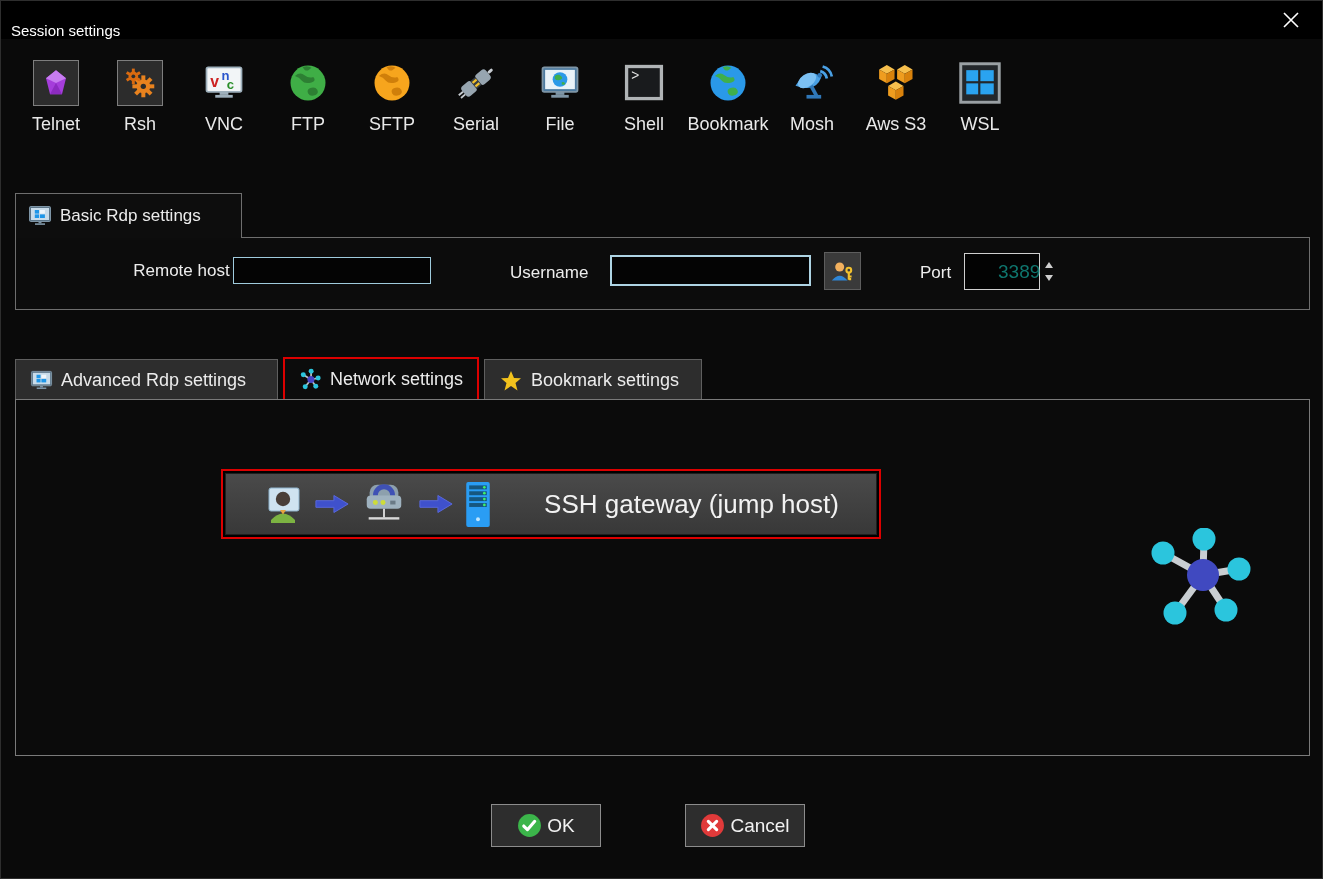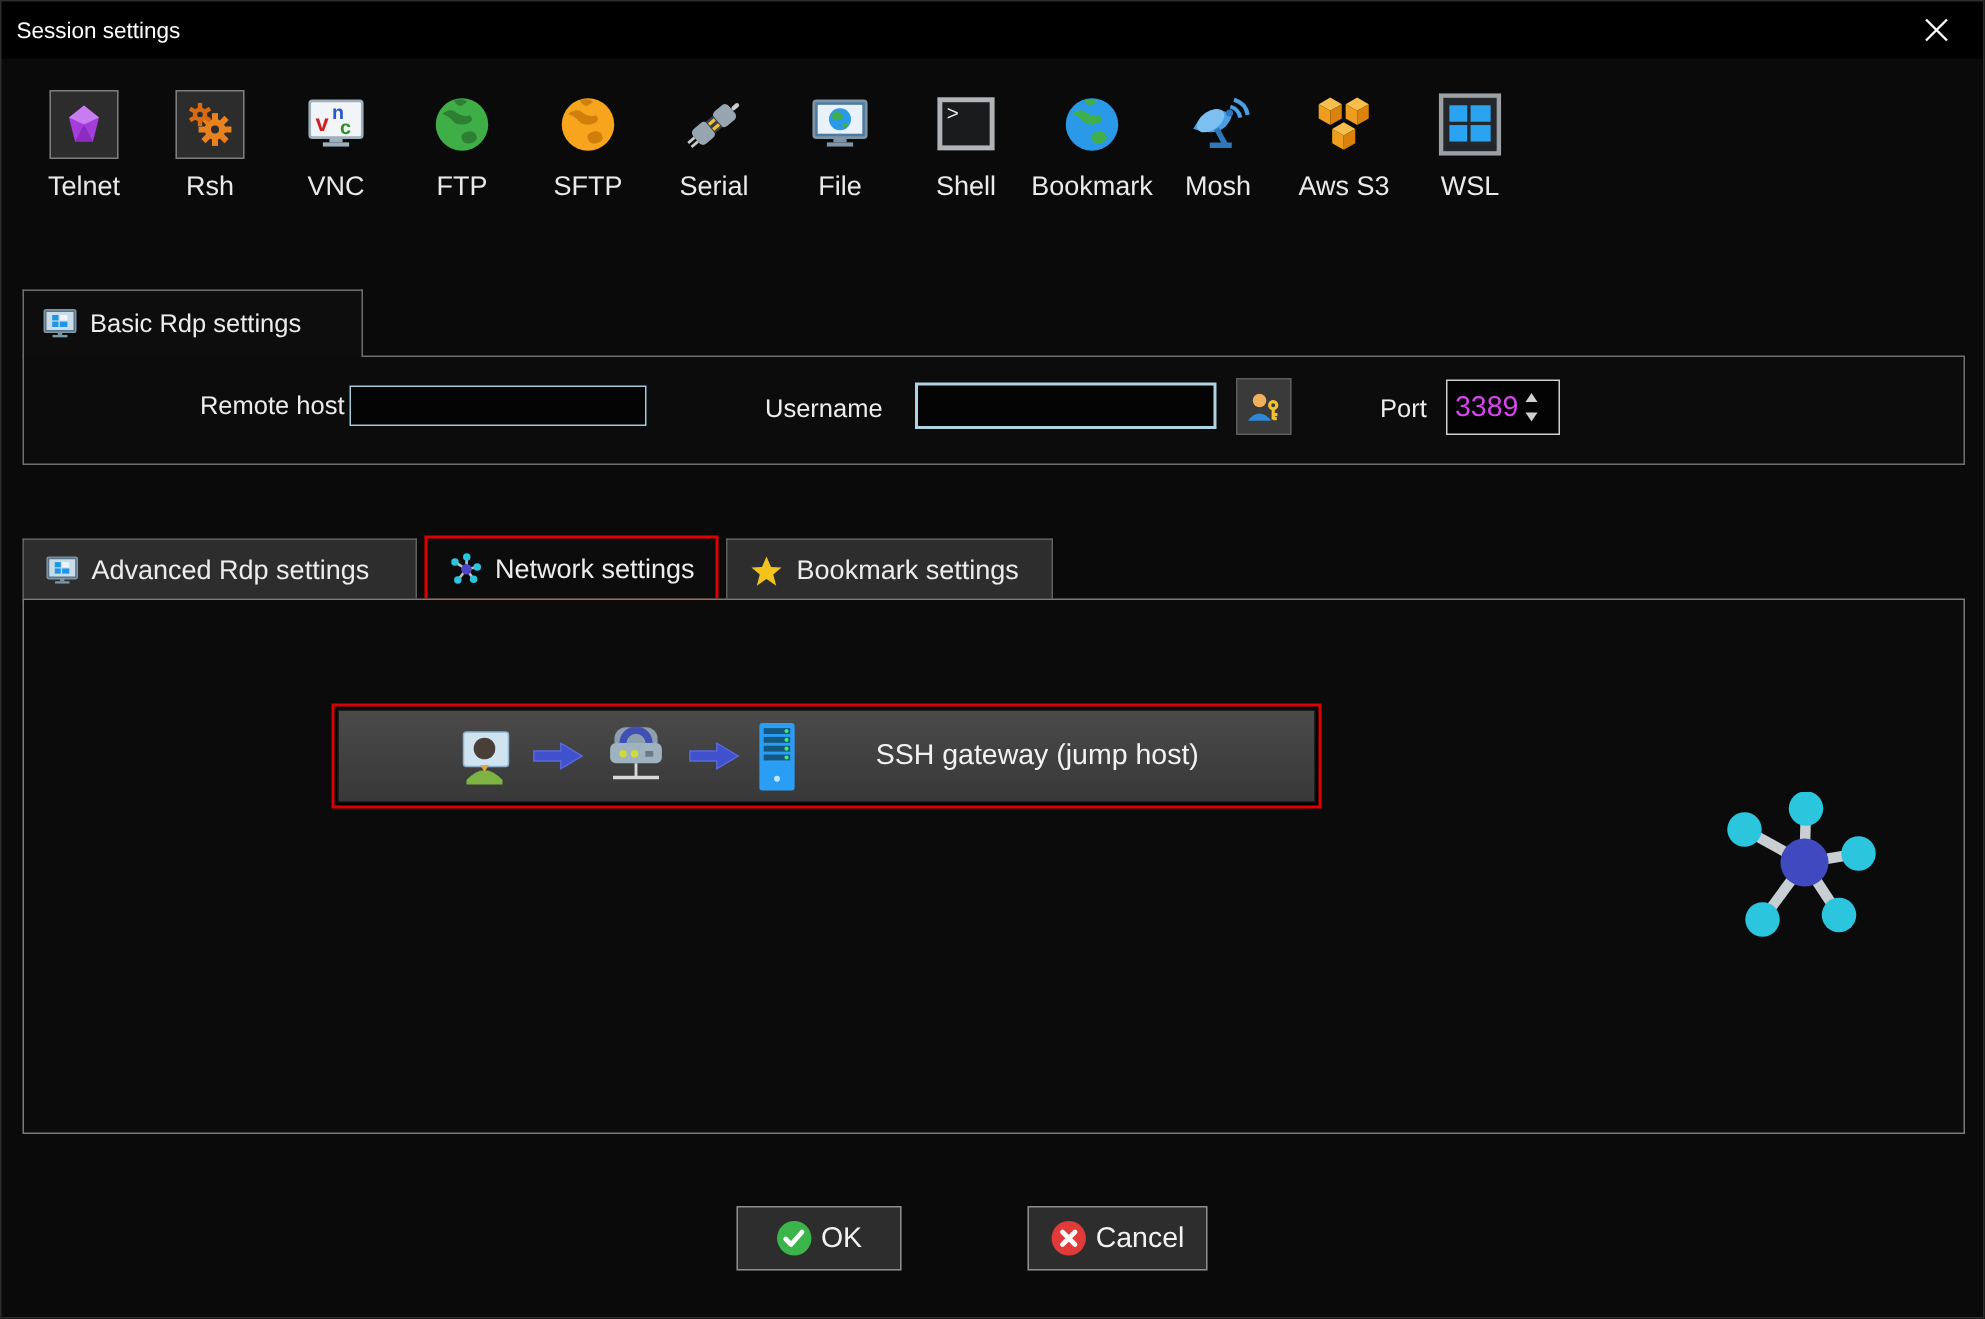--- a/index.html
+++ b/index.html
@@ -4,21 +4,21 @@
 <style>
   * { margin:0; padding:0; box-sizing:border-box; }
   html,body { width:1323px; height:879px; }
   body {
     font-family:"Liberation Sans","DejaVu Sans",sans-serif;
     background:#0a0a0a; color:#ececec; position:relative; overflow:hidden;
     border:1px solid #2e2e2e;
   }
   
   .titlebar { position:absolute; left:0; top:0; width:100%; height:38px; background:#000;
-    display:flex; align-items:center; padding-left:10px; }
+    display:flex; align-items:flex-end; padding-left:10px; }
   .titlebar .title { font-size:15px; color:#fff; }
   .close-btn { position:absolute; right:14px; top:4px; width:34px; height:30px;
     display:flex; align-items:center; justify-content:center; cursor:pointer; }
   
   .proto-row { position:absolute; left:13px; top:46px; display:flex; }
   .proto-item { width:84px; height:97px; display:flex; flex-direction:column; align-items:center;
     padding-top:8px; cursor:pointer; }
   .proto-item.selected { background:#3a424c; border:1px solid #5a6574; }
   .proto-icon-area { height:56px; display:flex; align-items:center; justify-content:center; }
   .icon-box { width:46px; height:46px; border:1px solid #7e7e7e; background:#2c2c2c;
@@ -30,42 +30,42 @@
     display:flex; align-items:center; gap:8px; padding-left:12px; font-size:17px; cursor:pointer; }
   .basic-panel { position:absolute; left:14px; top:236px; width:1295px; height:73px;
     background:#0c0c0c; border:1px solid #6e6e6e; }
   .field-label { position:absolute; font-size:17px; color:#ededed; line-height:26px; }
   .text-input { position:absolute; background:#040404; border:1px solid #9fcbdd; color:#eee;
     font-size:16px; padding:0 5px; font-family:"Liberation Sans",sans-serif; }
   .userkey-btn { position:absolute; left:808px; top:14px; width:37px; height:38px;
     background:#3a3a3a; border:1px solid #5d5d5d; display:flex; align-items:center; justify-content:center; cursor:pointer; }
   .port-box { position:absolute; left:948px; top:15px; width:76px; height:37px;
     background:#030303; border:1px solid #cfcfcf; display:flex; align-items:center; }
-  .port-box input { background:transparent; border:none; outline:none; color:#d946ef;
-    font-size:19px; width:48px; padding-left:5px; font-family:"Liberation Sans",sans-serif; }
+  .port-box input { background:transparent; border:none; outline:none; color:#0f766e;
+    font-size:19px; width:48px; padding-left:5px; font-family:"Liberation Sans",sans-serif;margin-left:28px; }
   .spinner { display:flex; flex-direction:column; gap:7px; margin-left:4px; }
   .spin-up { width:0; height:0; border-left:4px solid transparent; border-right:4px solid transparent;
     border-bottom:6px solid #cfcfcf; cursor:pointer; }
   .spin-down { width:0; height:0; border-left:4px solid transparent; border-right:4px solid transparent;
     border-top:6px solid #cfcfcf; cursor:pointer; }
   
   .settings-tabs { position:absolute; left:14px; top:356px; display:flex; align-items:flex-end; }
   .s-tab { height:42px; display:flex; align-items:center; gap:8px; padding:15px 14px;
     background:#2d2d2d; border:1px solid #5f5f5f; border-bottom:none; font-size:18px;
     margin-right:5px; cursor:pointer; white-space:nowrap; }
   .s-tab.selected { background:#0c0c0c; border:2px solid #dc0000; height:44px; }
   
   .content-panel { position:absolute; left:14px; top:398px; width:1295px; height:357px;
     background:#0b0b0b; border:1px solid #7a7a7a; }
   .gw-annot { position:absolute; left:205px; top:69px; width:660px; height:70px;
     border:2px solid #dc0000; background:#000; padding:2px; }
   .gw-btn { width:100%; height:100%; background:linear-gradient(#4a4a4a,#383838);
     border:1px solid #1e1e1e; display:flex; align-items:center; justify-content:center;
     gap:11px; cursor:pointer; }
-  .gw-label { font-size:19px; color:#f2f2f2; margin-left:42px; }
+  .gw-label { font-size:26px; color:#f2f2f2; margin-left:42px; }
   .net-graphic { position:absolute; left:1126px; top:128px; }
   
   .footer-btn { position:absolute; height:43px; background:#2d2d2d; border:1px solid #8c8c8c;
     display:flex; align-items:center; justify-content:center; gap:5px; font-size:19px;
     color:#f2f2f2; cursor:pointer; }
   #ok-btn { left:490px; top:803px; width:110px; }
   #cancel-btn { left:684px; top:803px; width:120px;justify-content:center; }
   svg { display:block; }
 </style>
 </head>

